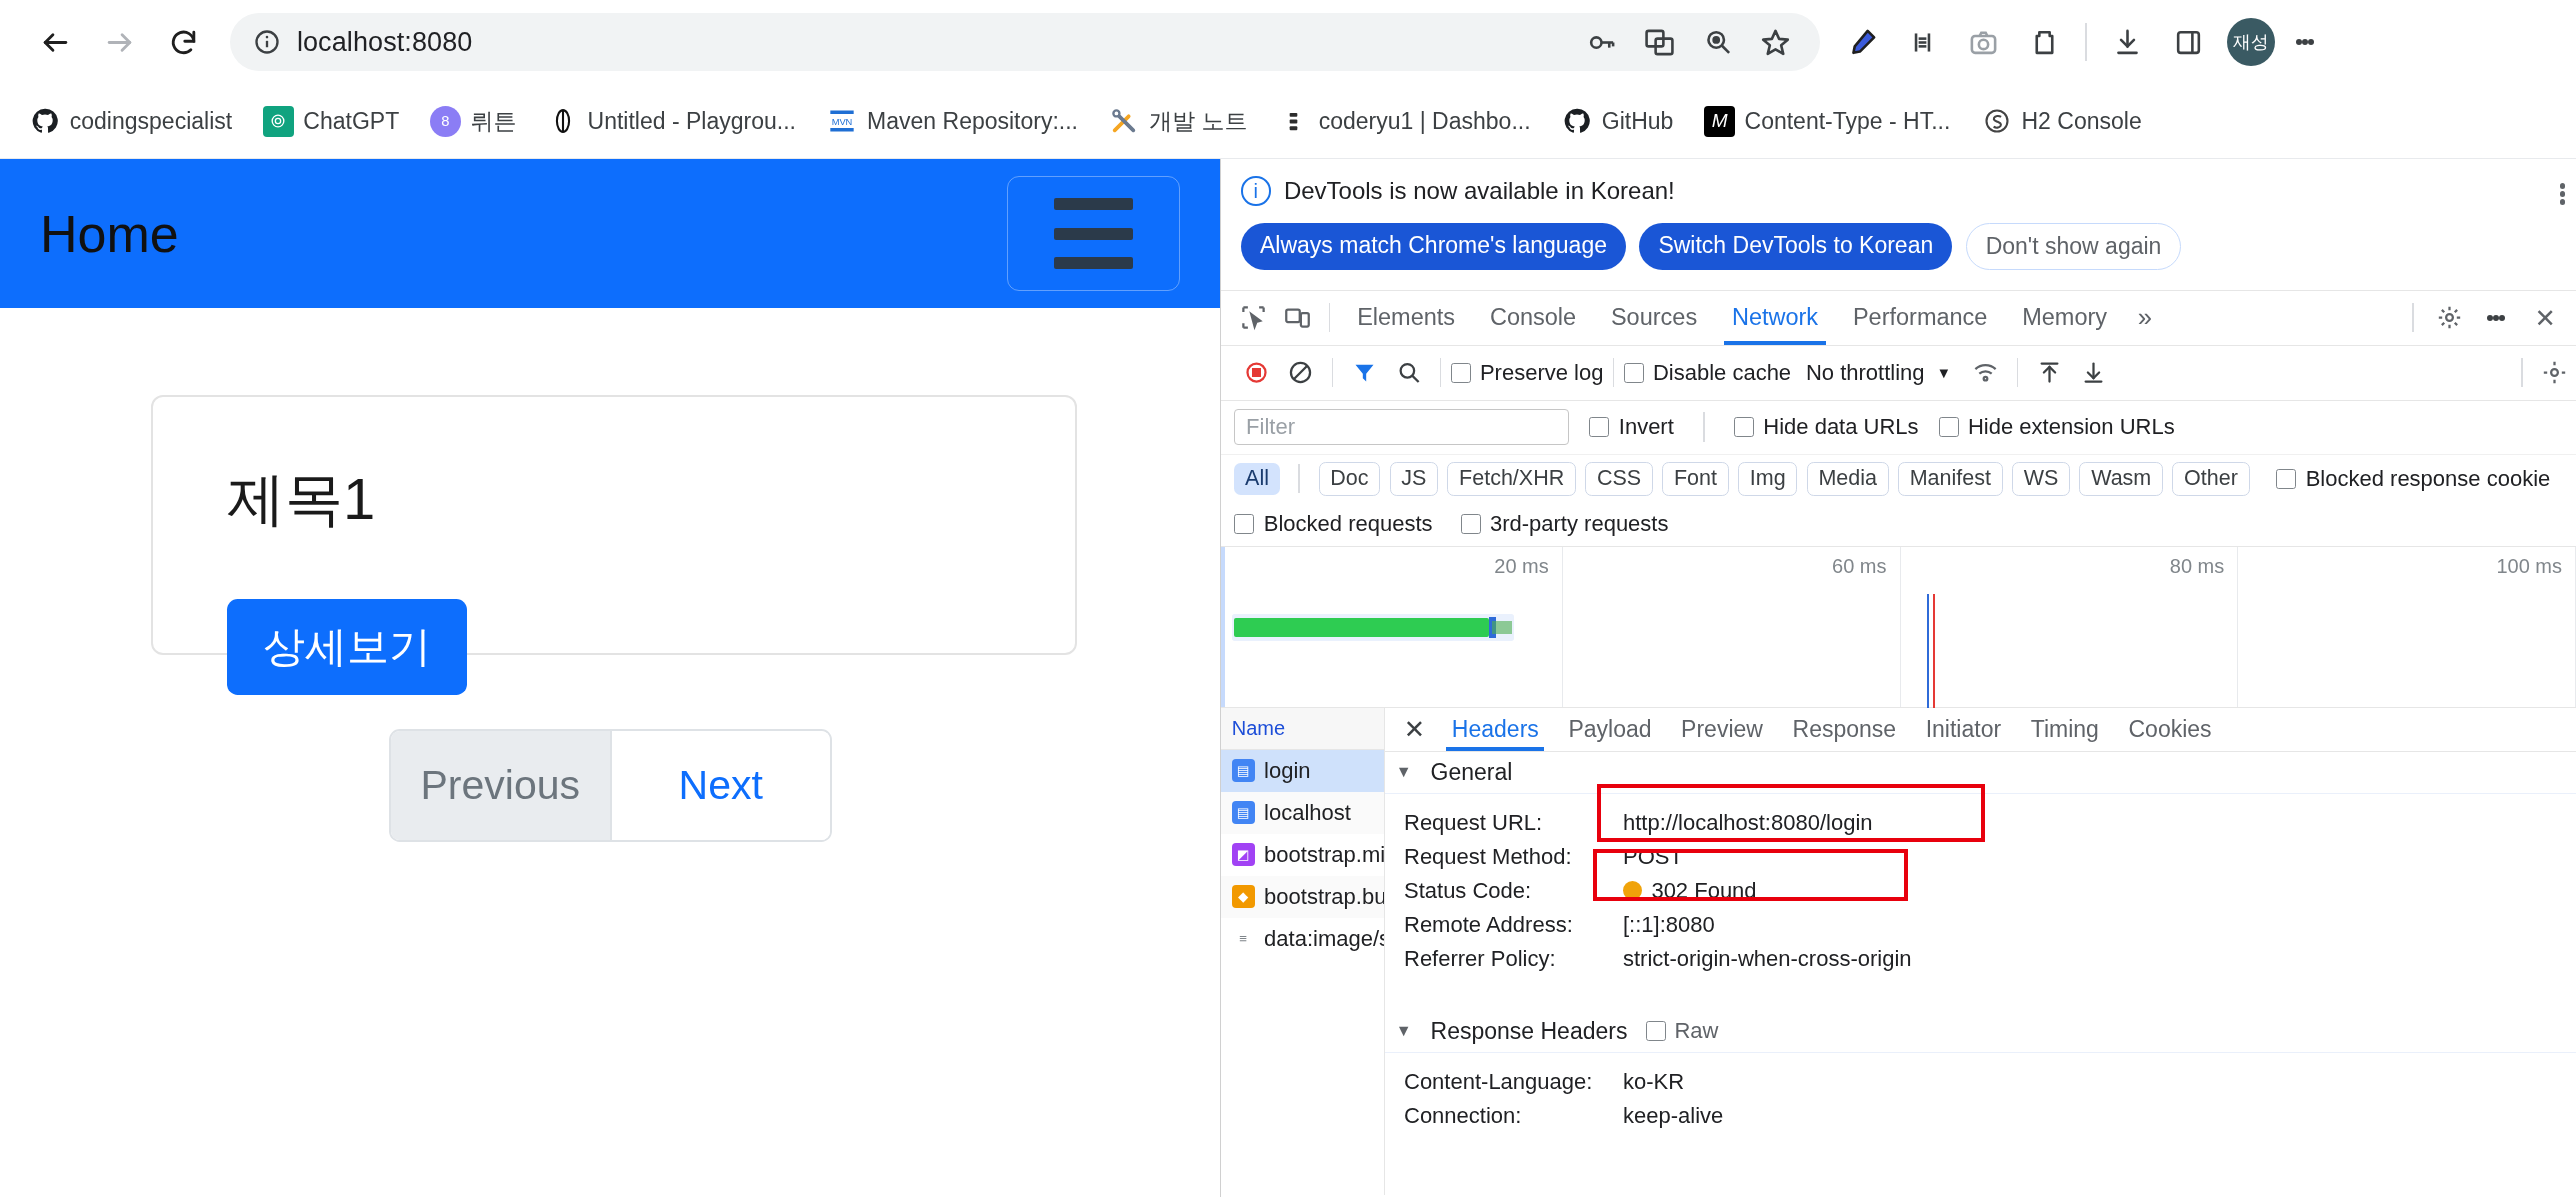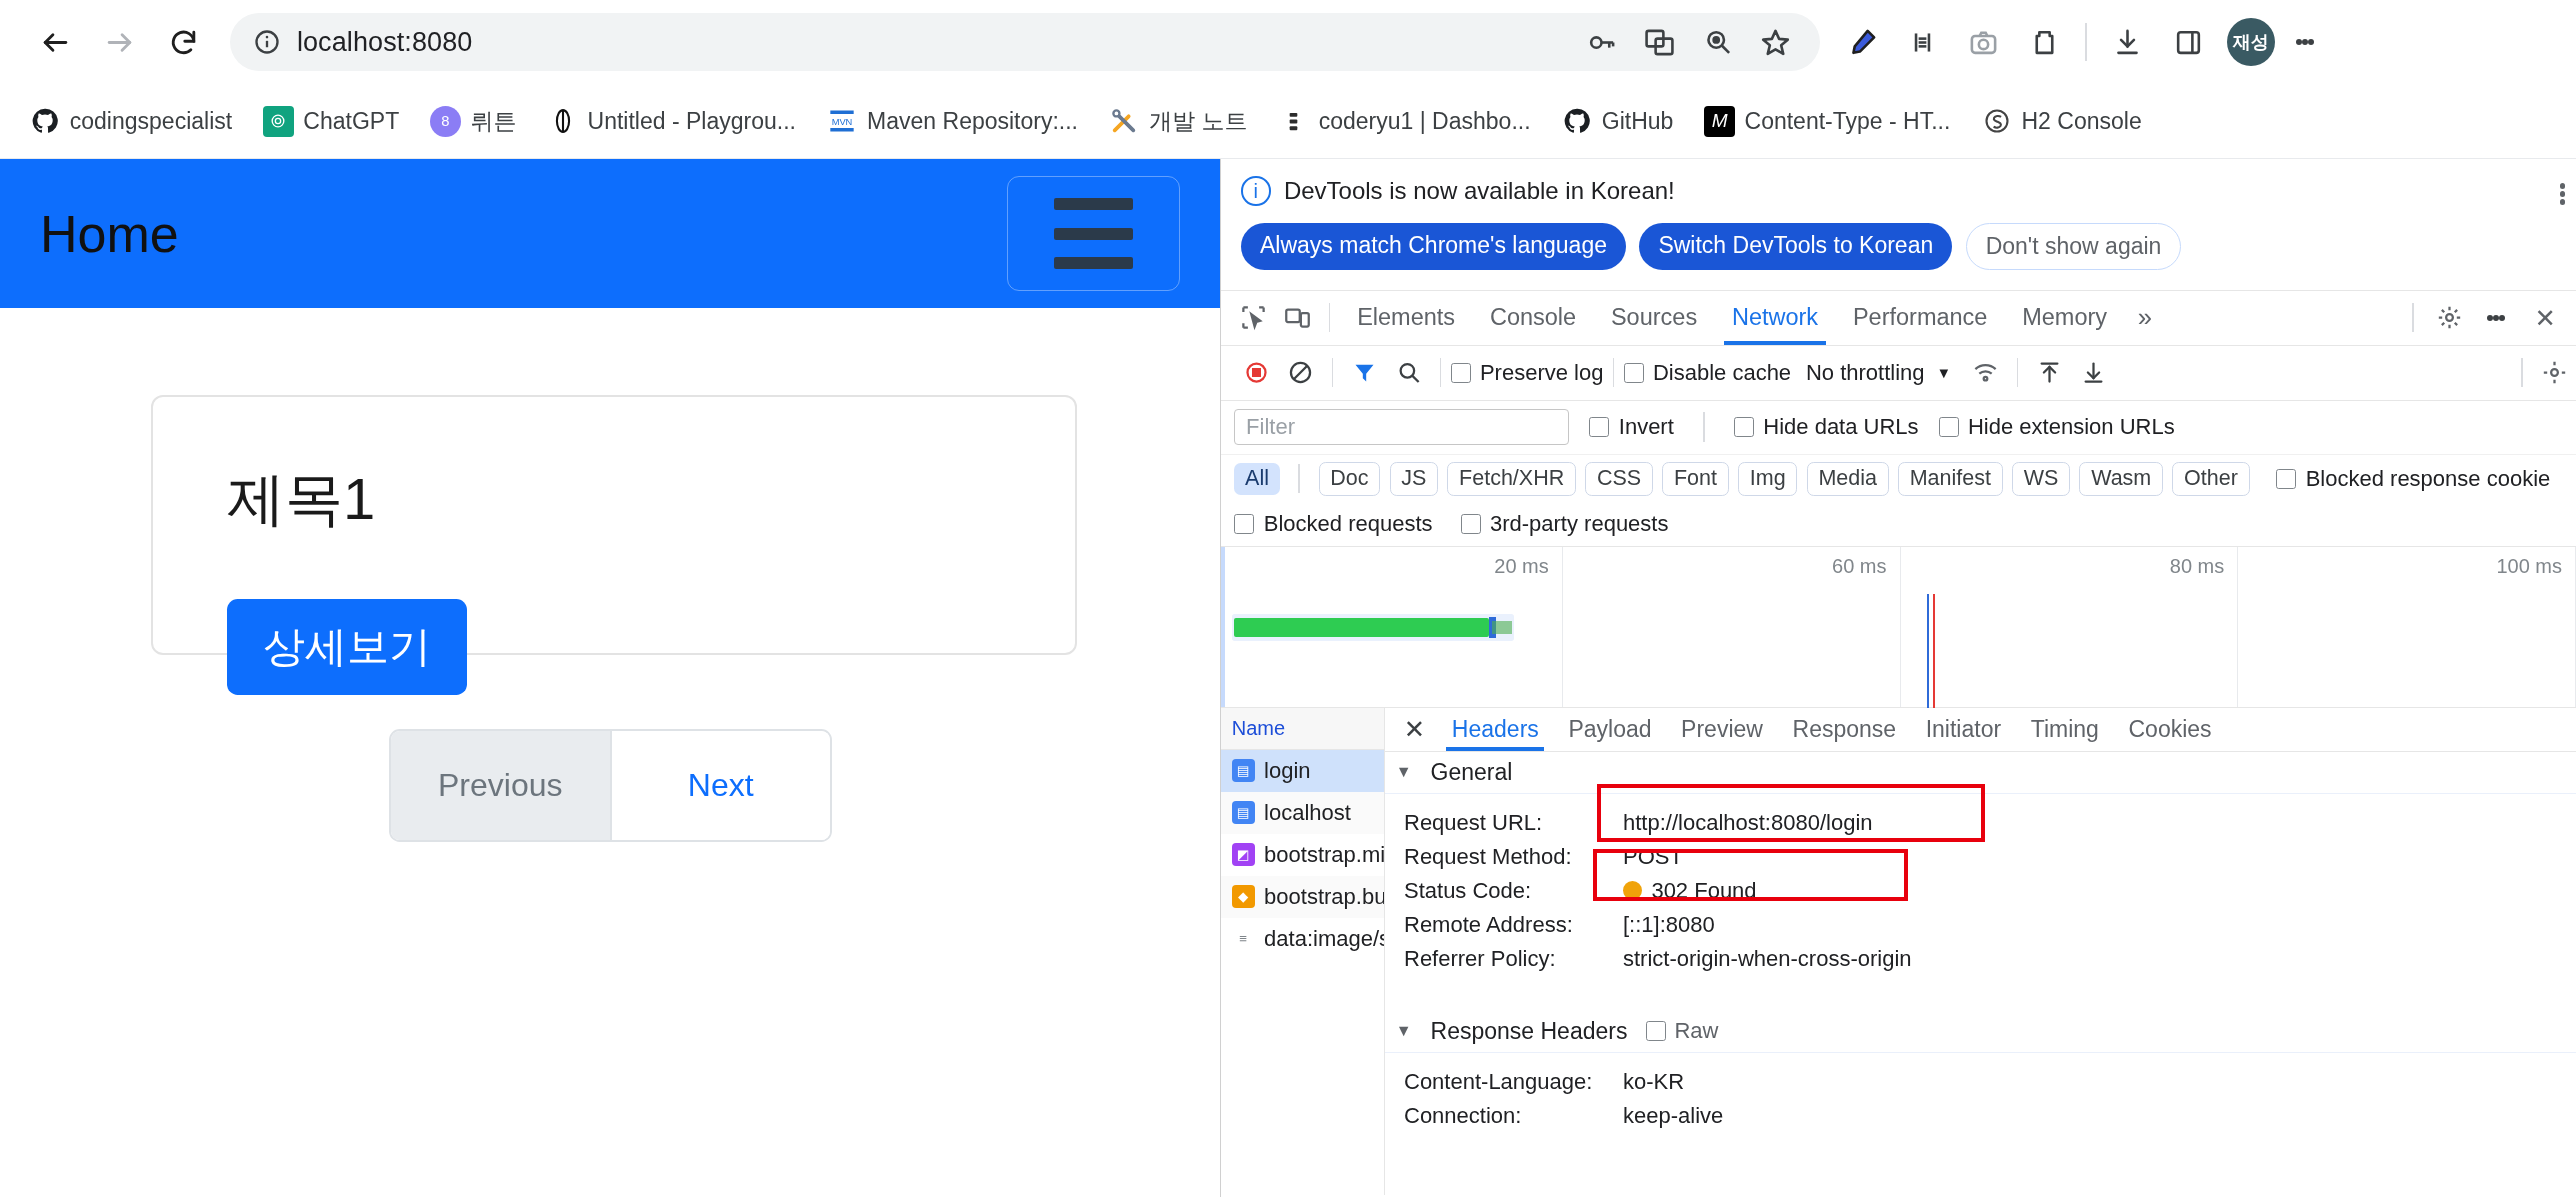--- a/index.html
+++ b/index.html
@@ -37,21 +37,21 @@
     flex: none; margin-right: 10.7px;
   }
   .omnibox .site-info svg { width: 28px; height: 28px; }
   .url-text {
     font-size: 27px; color: #202124; letter-spacing: 0.1px;
     white-space: nowrap; overflow: hidden;
   }
   .omni-actions { display: flex; align-items: center; gap: 4px; margin-left: auto; }
   .omni-actions .icon-btn { width: 54px; height: 54px; }
 
-  .toolbar-right { display: flex; align-items: center; gap: 2.7px; flex: none; font-weight: bold; }
+  .toolbar-right { display: flex; align-items: center; gap: 2.7px; flex: none; }
   .icon-btn {
     width: 58px; height: 58px; border-radius: 50%;
     display: flex; align-items: center; justify-content: center;
     color: #3c4043; flex: none;
   }
   .icon-btn svg { width: 31px; height: 31px; }
   .tb-sep { width: 1.3px; height: 38px; background: #dadce0; margin: 0 9.4px; flex:none;}
   .avatar {
     width: 48px; height: 48px; border-radius: 50%;
     background: #3a5a63; color: #fff;
@@ -113,21 +113,21 @@
     padding: 20px 36px; border-radius: 10.7px;
   }
 
   .pager {
     margin: 74px 0 0 389px; display: flex;
     border: 2px solid #dee2e6; border-radius: 10.7px; overflow: hidden;
     width: 443px; height: 113px;
   }
   .pg {
     flex: 1; display: flex; align-items: center; justify-content: center;
-    font-size: 32px;
+    font-size: 41px;
     text-align: right;
   }
   .pg.disabled { background: #e9ecef; color: #6c757d; }
   .pg.active { background: #fff; color: #0d6efd; border-left: 2px solid #dee2e6;}
 
   
   .dt-notice {
     padding: 17.4px 20px 20px 20px; border-bottom: 1.3px solid #e6e6e6;
     position: relative;
   }

